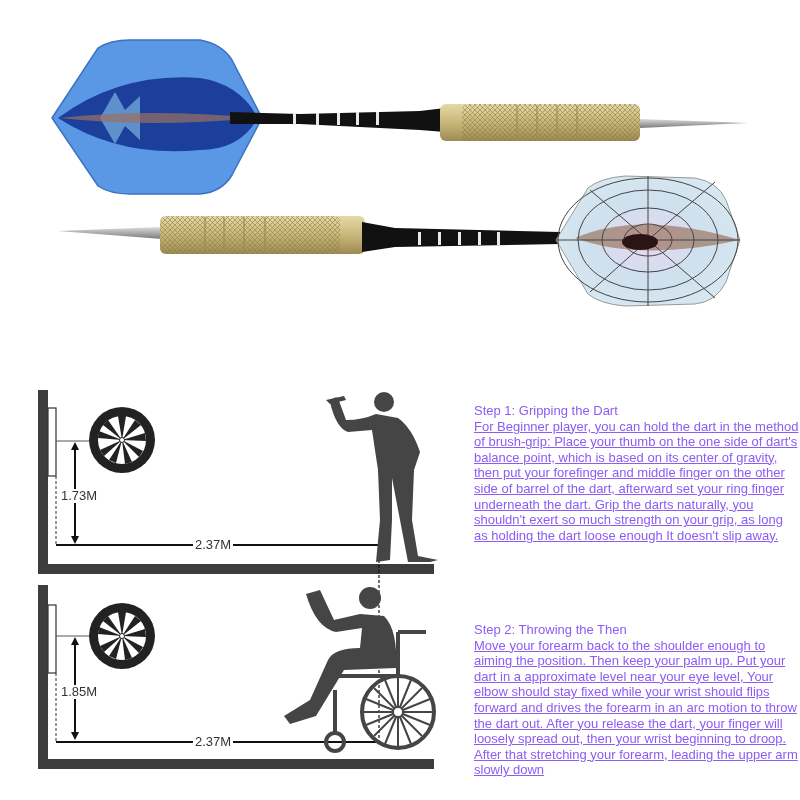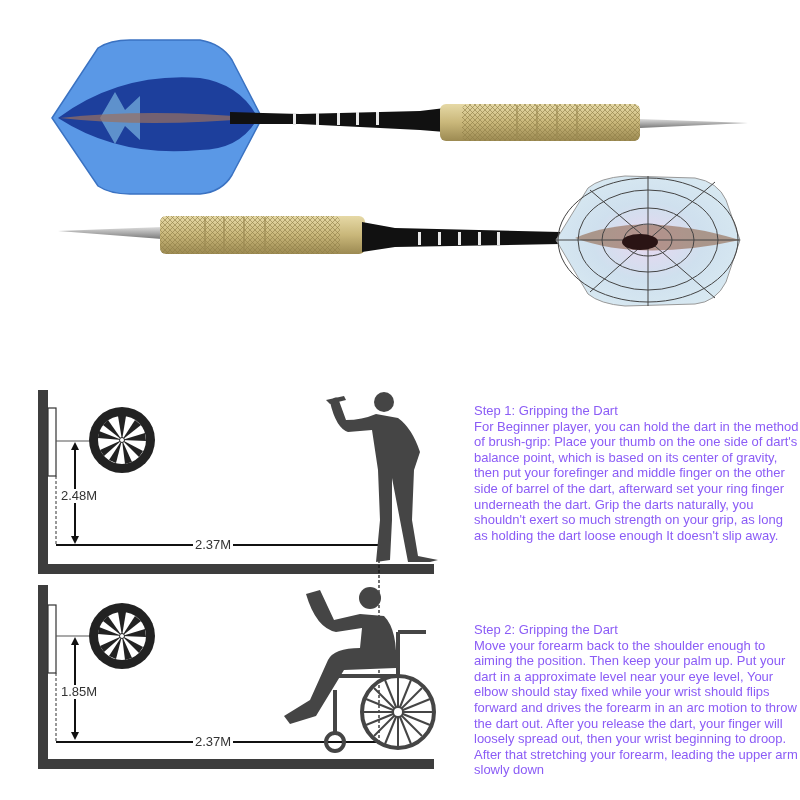--- a/index.html
+++ b/index.html
@@ -1,20 +1,20 @@
 <!DOCTYPE html>
 <html><head>
 <meta charset="utf-8">
 <style>
   html, body { margin:0; padding:0; background:#ffffff; }
   body { width:800px; height:800px; position:relative; overflow:hidden; font-family:"Liberation Sans", sans-serif; }
   .abs { position:absolute; }
   .step { position:absolute; left:474px; width:326px; font-size:13px; line-height:15.6px; color:#8b5cf6;margin-top:43px; }
   .step .title { display:block; }
-  .step .body { display:block; }
+  .step .body { display:block;text-decoration:underline; }
   #step1 { top:360px; }
   #step2 { top:579px; }
   .meas { position:absolute; font-size:13px; color:#333; background:#fff; padding:0 2px; line-height:14px; }
 </style>
 </head>
 <body>
 
 <svg class="abs" style="left:0;top:0" width="800" height="340" viewBox="0 0 800 340">
   <defs>
     <linearGradient id="brass" x1="0" y1="0" x2="0" y2="1">
@@ -126,21 +126,21 @@
   <path d="M71 536 L75 544 L79 536 Z" fill="#111"></path>
   <line x1="56" y1="545" x2="379" y2="545" stroke="#111" stroke-width="2"></line>
   <line x1="379" y1="545" x2="379" y2="580" stroke="#111" stroke-width="1.2" stroke-dasharray="3,2"></line>
   <g fill="#454545">
     <circle cx="384" cy="402" r="10"></circle>
     <path d="M330 402 Q334 396 338 398 L346 420 Q362 420 376 414 L398 418 Q412 428 420 452 L414 470 L412 520 L418 556 L438 560 L430 562 L408 562 L400 520 L392 478 L392 520 L390 560 L376 562 L380 520 L378 470 L372 430 L348 432 Q336 428 330 402 Z"></path>
     <path d="M326 400 L344 396 L346 400 L330 404 Z"></path>
   </g>
 </svg>
 
-<div class="meas" style="left:59px;top:489px">2.48M</div>
+<div class="meas" style="left:59px;top:489px">1.73M</div>
 <div class="meas" style="left:193px;top:538px">2.37M</div>
 
 <svg class="abs" style="left:0;top:580px" width="470" height="200" viewBox="0 580 470 200">
   <rect x="38" y="585" width="10" height="184" fill="#3d3d3d"></rect>
   <rect x="38" y="759" width="396" height="10" fill="#3d3d3d"></rect>
   <rect x="48" y="605" width="8" height="68" fill="#fff" stroke="#333" stroke-width="1.2"></rect>
   <line x1="56" y1="636" x2="95" y2="636" stroke="#555" stroke-width="1.2"></line>
   <g transform="translate(122,636)">
     <circle r="33" fill="#222"></circle>
     <circle r="24" fill="#fff"></circle>
@@ -186,15 +186,15 @@
 </svg>
 
 <div class="meas" style="left:59px;top:685px">1.85M</div>
 <div class="meas" style="left:193px;top:735px">2.37M</div>
 
 <div class="step" id="step1">
   <span class="title">Step 1: Gripping the Dart</span>
   <span class="body">For Beginner player, you can hold the dart in the method of brush-grip: Place your thumb on the one side of dart's balance point, which is based on its center of gravity, then put your forefinger and middle finger on the other side of barrel of the dart, afterward set your ring finger underneath the dart. Grip the darts naturally, you shouldn't exert so much strength on your grip, as long as holding the dart loose enough It doesn't slip away.</span>
 </div>
 <div class="step" id="step2">
-  <span class="title">Step 2: Gripping the Dart</span>
+  <span class="title">Step 2: Throwing the Then</span>
   <span class="body">Move your forearm back to the shoulder enough to aiming the position. Then keep your palm up. Put your dart in a approximate level near your eye level, Your elbow should stay fixed while your wrist should flips forward and drives the forearm in an arc motion to throw the dart out. After you release the dart, your finger will loosely spread out, then your wrist beginning to droop. After that stretching your forearm, leading the upper arm slowly down</span>
 </div>
 
 </body></html>

